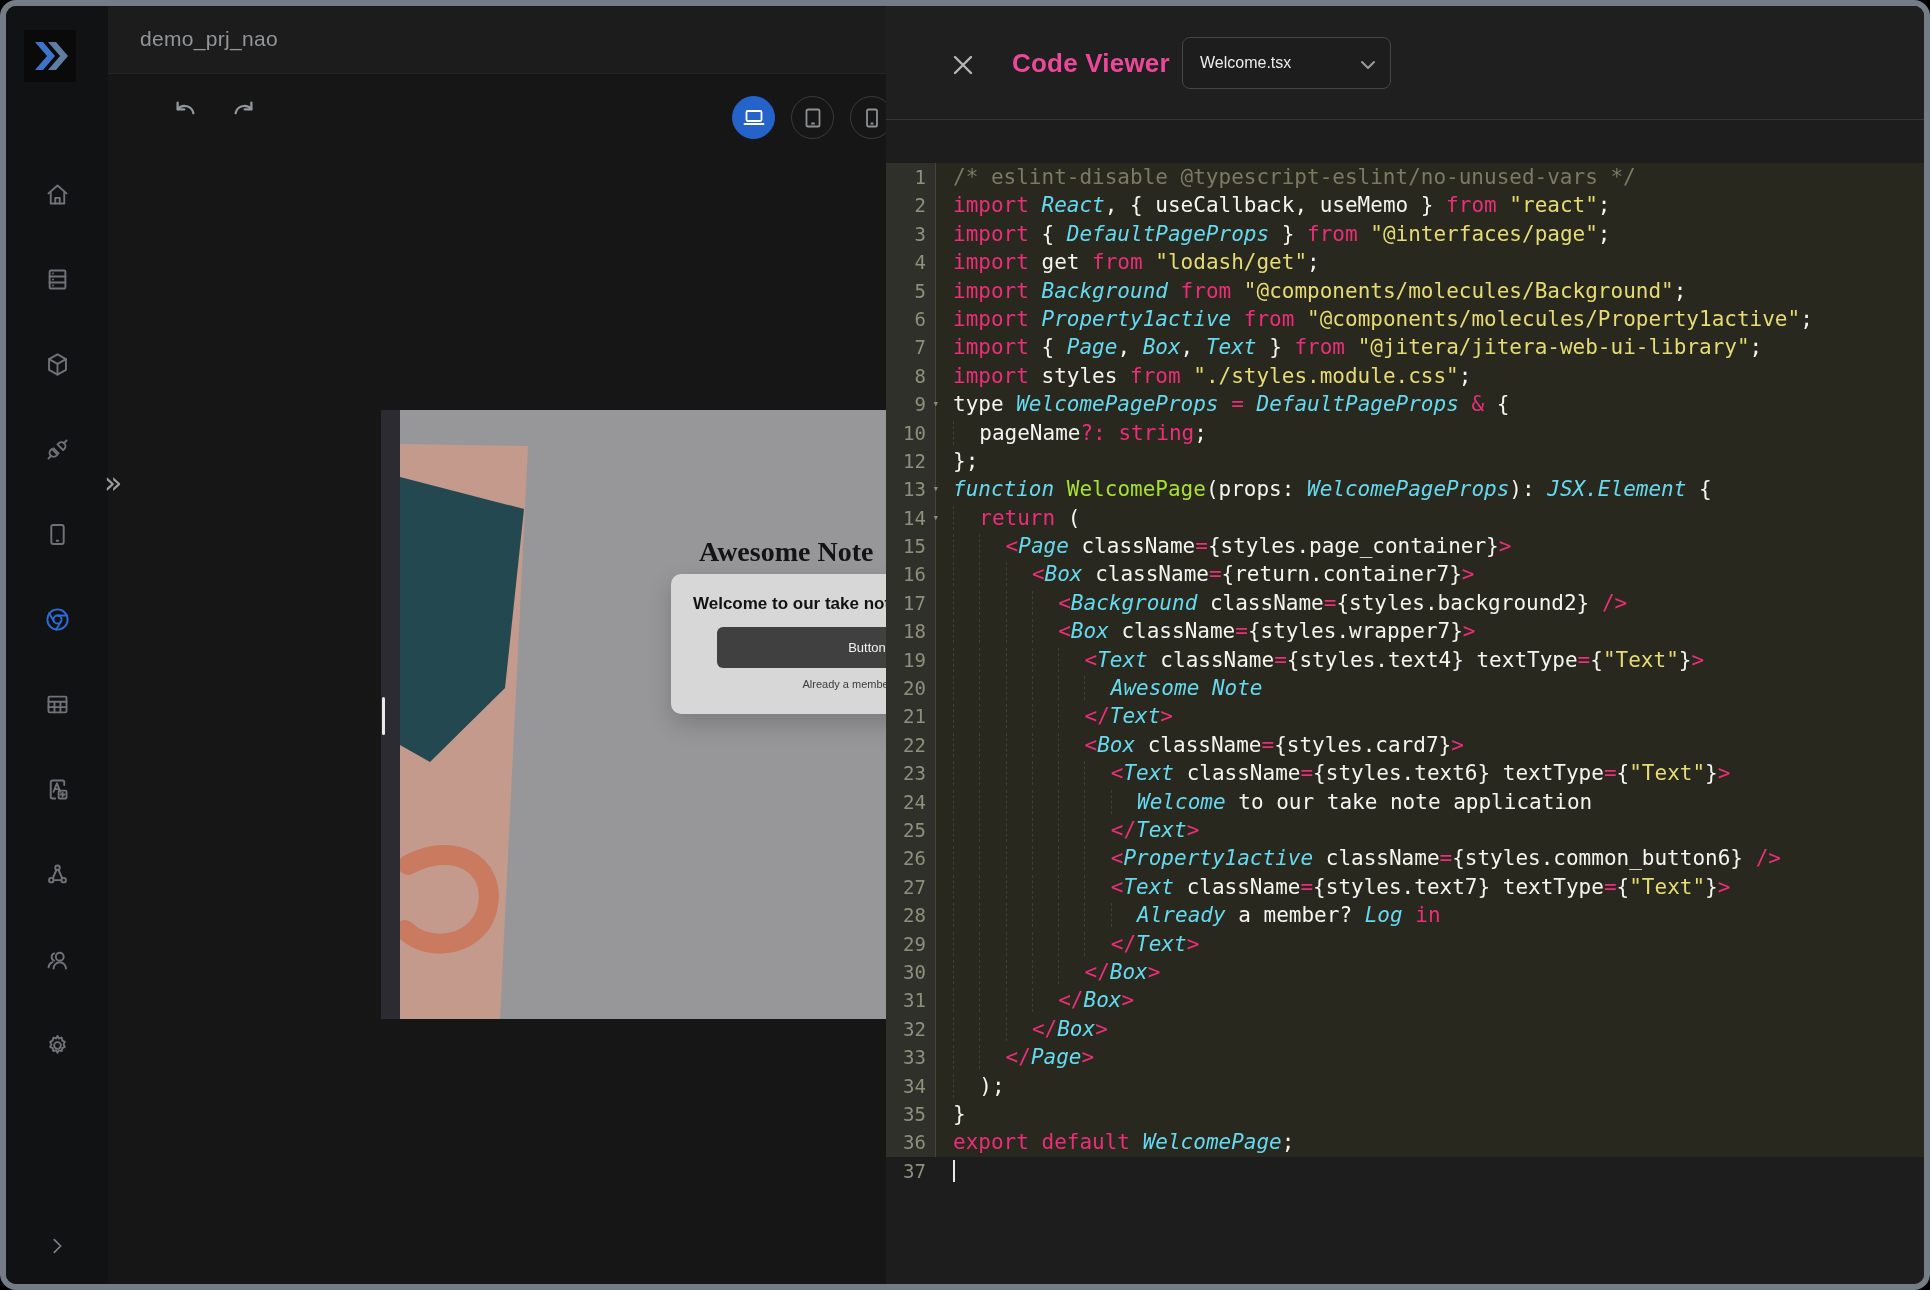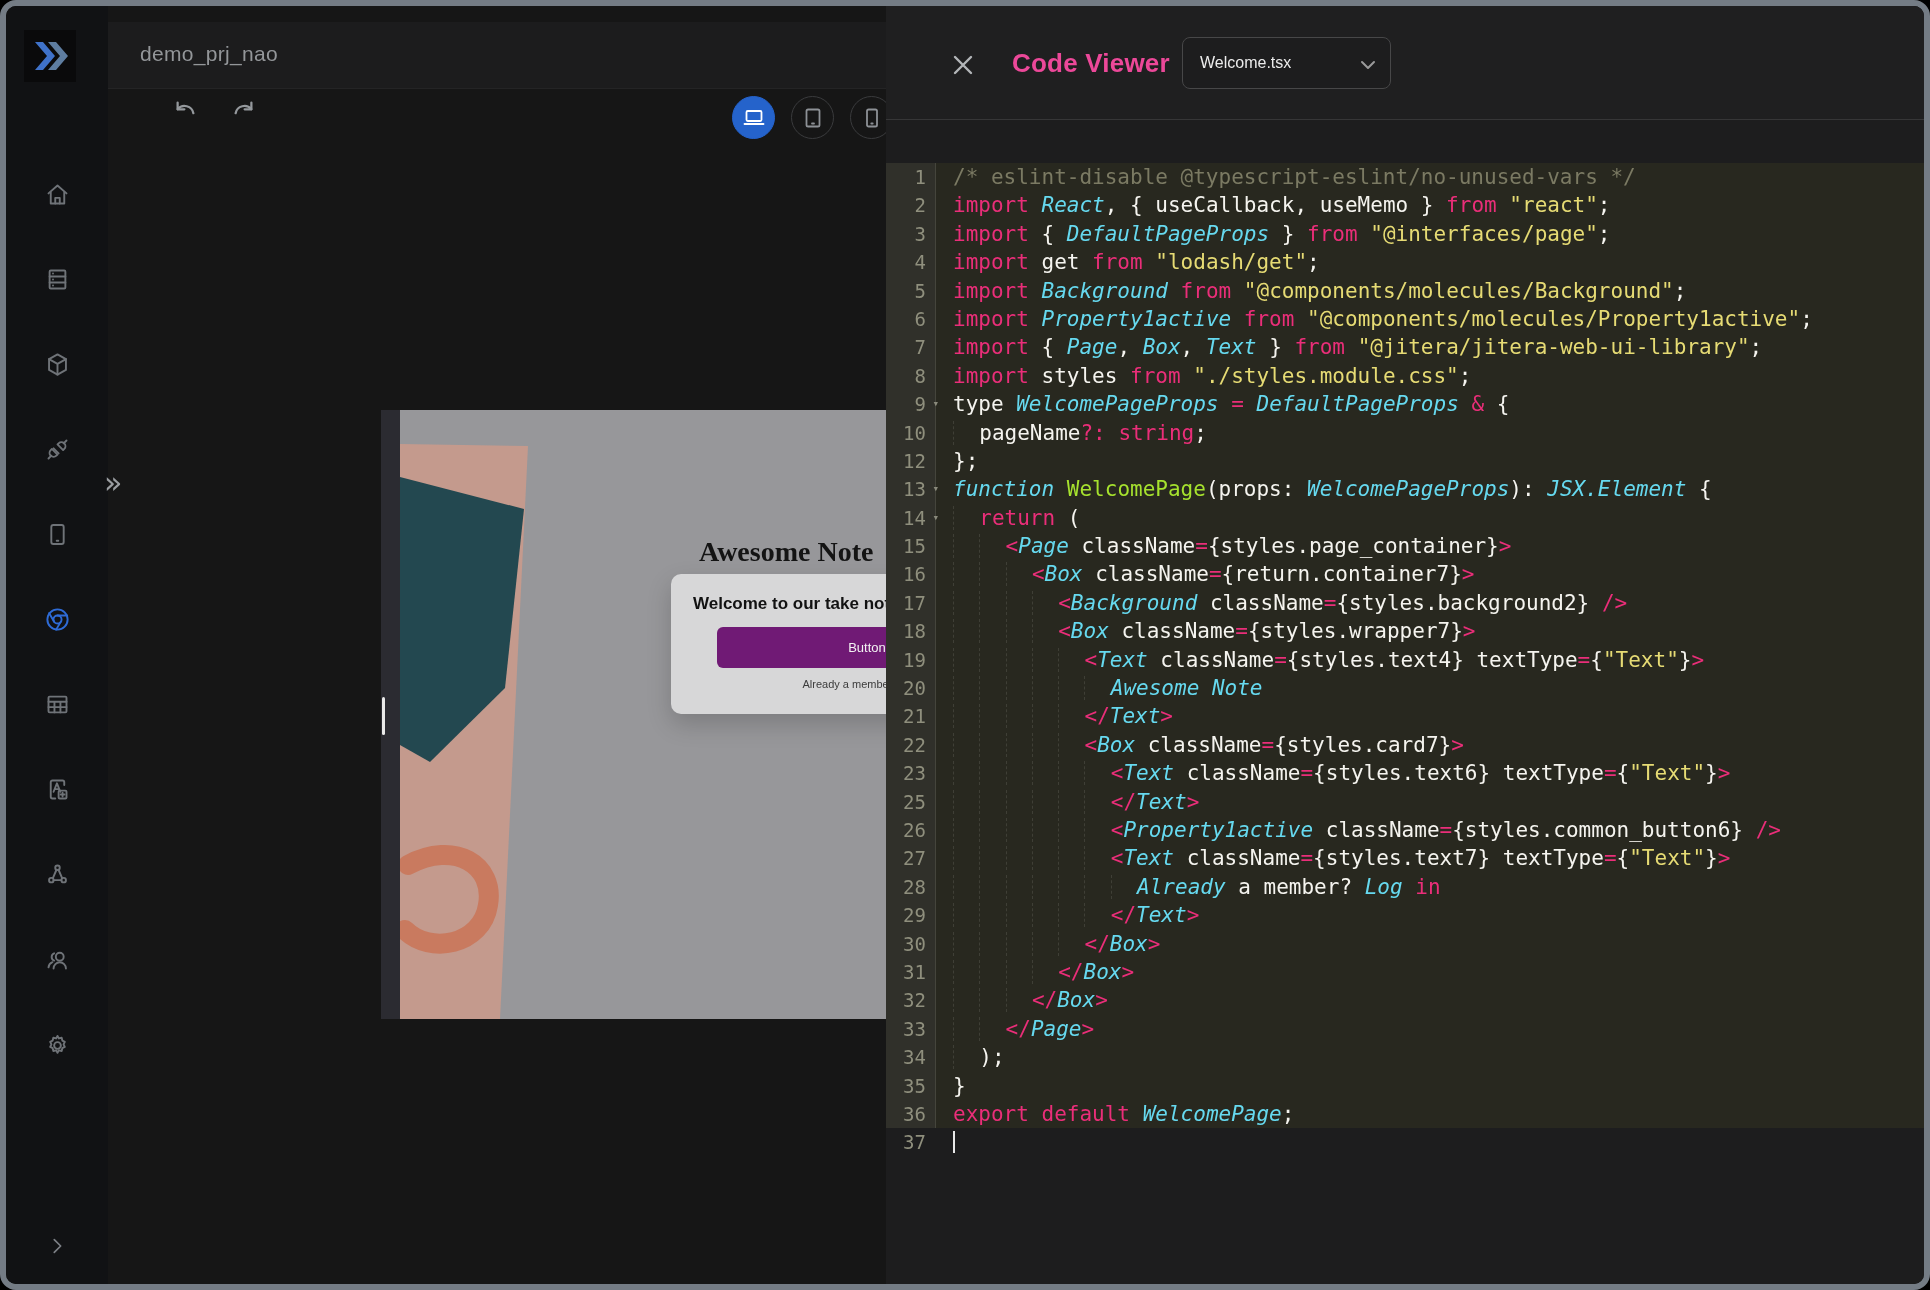--- a/index.html
+++ b/index.html
@@ -12,42 +12,42 @@
         display:flex;align-items:center;justify-content:center;}
   .side-item{position:absolute;left:24px;width:54px;height:54px;display:flex;align-items:center;
              justify-content:center;cursor:pointer;border-radius:8px;}
   .side-item svg{stroke:#6f7378;fill:none;stroke-width:1.7;stroke-linecap:round;stroke-linejoin:round;}
   .side-item.active svg{stroke:#2e6bd6;}
   .side-bottom{position:absolute;left:24px;bottom:18px;width:54px;height:40px;display:flex;
                align-items:center;justify-content:center;cursor:pointer;}
   .side-bottom svg{stroke:#7d8187;fill:none;stroke-width:1.8;stroke-linecap:round;stroke-linejoin:round;}
   
   .canvas{position:absolute;left:102px;top:0;width:778px;bottom:0;background:#161616;}
-  .titlebar{position:absolute;left:0;top:16px;right:0;height:66px;background:#1c1c1d;border-bottom:1px solid #242425;}
+  .titlebar{position:absolute;left:0;top:1px;right:0;height:66px;background:#1c1c1d;border-bottom:1px solid #242425;}
   .titlebar .ptitle{position:absolute;left:32px;top:20px;font-size:21px;color:#939699;letter-spacing:.3px;}
   .tbtn{position:absolute;width:34px;height:34px;top:88px;display:flex;align-items:center;justify-content:center;cursor:pointer;}
   .tbtn svg{stroke:#94989c;fill:none;stroke-width:2;stroke-linecap:round;stroke-linejoin:round;}
   .dev-btn{position:absolute;top:90px;width:43px;height:43px;border-radius:50%;display:flex;
            align-items:center;justify-content:center;cursor:pointer;border:1.5px solid #3a3b3d;box-sizing:border-box;}
   .dev-btn svg{stroke:#8d9196;fill:none;stroke-width:1.8;stroke-linecap:round;stroke-linejoin:round;}
   .dev-btn.active{background:#2563cb;border-color:#2563cb;}
   .dev-btn.active svg{stroke:#fff;}
   .expand-handle{position:absolute;left:-4px;top:462px;color:#9b9ea2;font-size:30px;cursor:pointer;
                  font-family:"DejaVu Sans",sans-serif;line-height:30px;}
   
   .preview{position:absolute;left:273px;top:404px;width:505px;height:609px;overflow:hidden;}
   .pv-bar{position:absolute;left:0;top:0;width:19px;height:100%;background:#2b2b31;}
   .pv-thumb{position:absolute;left:1px;top:287px;width:3px;height:38px;background:#e9e9e9;border-radius:2px;cursor:pointer;}
   .pv-content{position:absolute;left:19px;top:0;right:0;height:100%;background:#97979a;}
   .pv-title{position:absolute;left:299px;top:126px;font-family:"Liberation Serif",serif;font-weight:bold;
             font-size:28px;color:#141414;white-space:nowrap;}
   .pv-card{position:absolute;left:271px;top:164px;width:380px;height:140px;background:#d7d7d8;border-radius:10px;
            box-shadow:0 10px 24px rgba(0,0,0,.18);}
   .pv-card-head{position:absolute;left:22px;top:20px;font-size:17px;font-weight:bold;color:#121212;white-space:nowrap;}
-  .pv-button{position:absolute;left:46px;top:53px;width:300px;height:41px;background:#701a75;border:none;border-radius:6px;
+  .pv-button{position:absolute;left:46px;top:53px;width:300px;height:41px;background:#404040;border:none;border-radius:6px;
              color:#f2f2f2;font-size:13px;font-family:"Liberation Sans",sans-serif;cursor:pointer;}
   .pv-foot{position:absolute;left:46px;top:104px;width:300px;text-align:center;font-size:11px;color:#3c3c3c;white-space:nowrap;}
   
   .code-panel{position:absolute;left:880px;top:0;right:0;bottom:0;background:#1d1d1e;}
   .cp-header{position:absolute;left:0;top:0;right:0;height:113px;background:#1f1f20;border-bottom:1px solid #363637;}
   .cp-close{position:absolute;left:62px;top:44px;width:30px;height:30px;display:flex;align-items:center;justify-content:center;cursor:pointer;}
   .cp-close svg{stroke:#b3b6b9;stroke-width:2.4;stroke-linecap:round;}
   .cp-title{position:absolute;left:126px;top:42px;font-size:26px;font-weight:bold;color:#ec4899;letter-spacing:.2px;}
   .cp-select{position:absolute;left:296px;top:31px;width:209px;height:52px;border:1px solid #474748;border-radius:8px;
              box-sizing:border-box;display:flex;align-items:center;cursor:pointer;background:#1d1d1e;}
@@ -326,20 +326,24 @@
         </div>
         <div class="code-row">
           <div class="gutter">22</div>
           <div class="code-text"><span class="guide">  </span><span class="guide">  </span><span class="guide">  </span><span class="guide">  </span><span class="guide">  </span><span class="tk-k">&lt;</span><span class="tk-t">Box</span><span class="tk-w"> className</span><span class="tk-k">=</span><span class="tk-w">{styles.card7}</span><span class="tk-k">&gt;</span></div>
         </div>
         <div class="code-row">
           <div class="gutter">23</div>
           <div class="code-text"><span class="guide">  </span><span class="guide">  </span><span class="guide">  </span><span class="guide">  </span><span class="guide">  </span><span class="guide">  </span><span class="tk-k">&lt;</span><span class="tk-t">Text</span><span class="tk-w"> className</span><span class="tk-k">=</span><span class="tk-w">{styles.text6} textType</span><span class="tk-k">=</span><span class="tk-w">{</span><span class="tk-s">"Text"</span><span class="tk-w">}</span><span class="tk-k">&gt;</span></div>
         </div>
         <div class="code-row">
+          <div class="gutter">24</div>
+          <div class="code-text"><span class="guide">  </span><span class="guide">  </span><span class="guide">  </span><span class="guide">  </span><span class="guide">  </span><span class="guide">  </span><span class="guide">  </span><span class="tk-t">Welcome</span><span class="tk-w"> to our take note application</span></div>
+        </div>
+        <div class="code-row">
           <div class="gutter">25</div>
           <div class="code-text"><span class="guide">  </span><span class="guide">  </span><span class="guide">  </span><span class="guide">  </span><span class="guide">  </span><span class="guide">  </span><span class="tk-k">&lt;/</span><span class="tk-t">Text</span><span class="tk-k">&gt;</span></div>
         </div>
         <div class="code-row">
           <div class="gutter">26</div>
           <div class="code-text"><span class="guide">  </span><span class="guide">  </span><span class="guide">  </span><span class="guide">  </span><span class="guide">  </span><span class="guide">  </span><span class="tk-k">&lt;</span><span class="tk-t">Property1active</span><span class="tk-w"> className</span><span class="tk-k">=</span><span class="tk-w">{styles.common_button6}</span><span class="tk-k"> /&gt;</span></div>
         </div>
         <div class="code-row">
           <div class="gutter">27</div>
           <div class="code-text"><span class="guide">  </span><span class="guide">  </span><span class="guide">  </span><span class="guide">  </span><span class="guide">  </span><span class="guide">  </span><span class="tk-k">&lt;</span><span class="tk-t">Text</span><span class="tk-w"> className</span><span class="tk-k">=</span><span class="tk-w">{styles.text7} textType</span><span class="tk-k">=</span><span class="tk-w">{</span><span class="tk-s">"Text"</span><span class="tk-w">}</span><span class="tk-k">&gt;</span></div>

